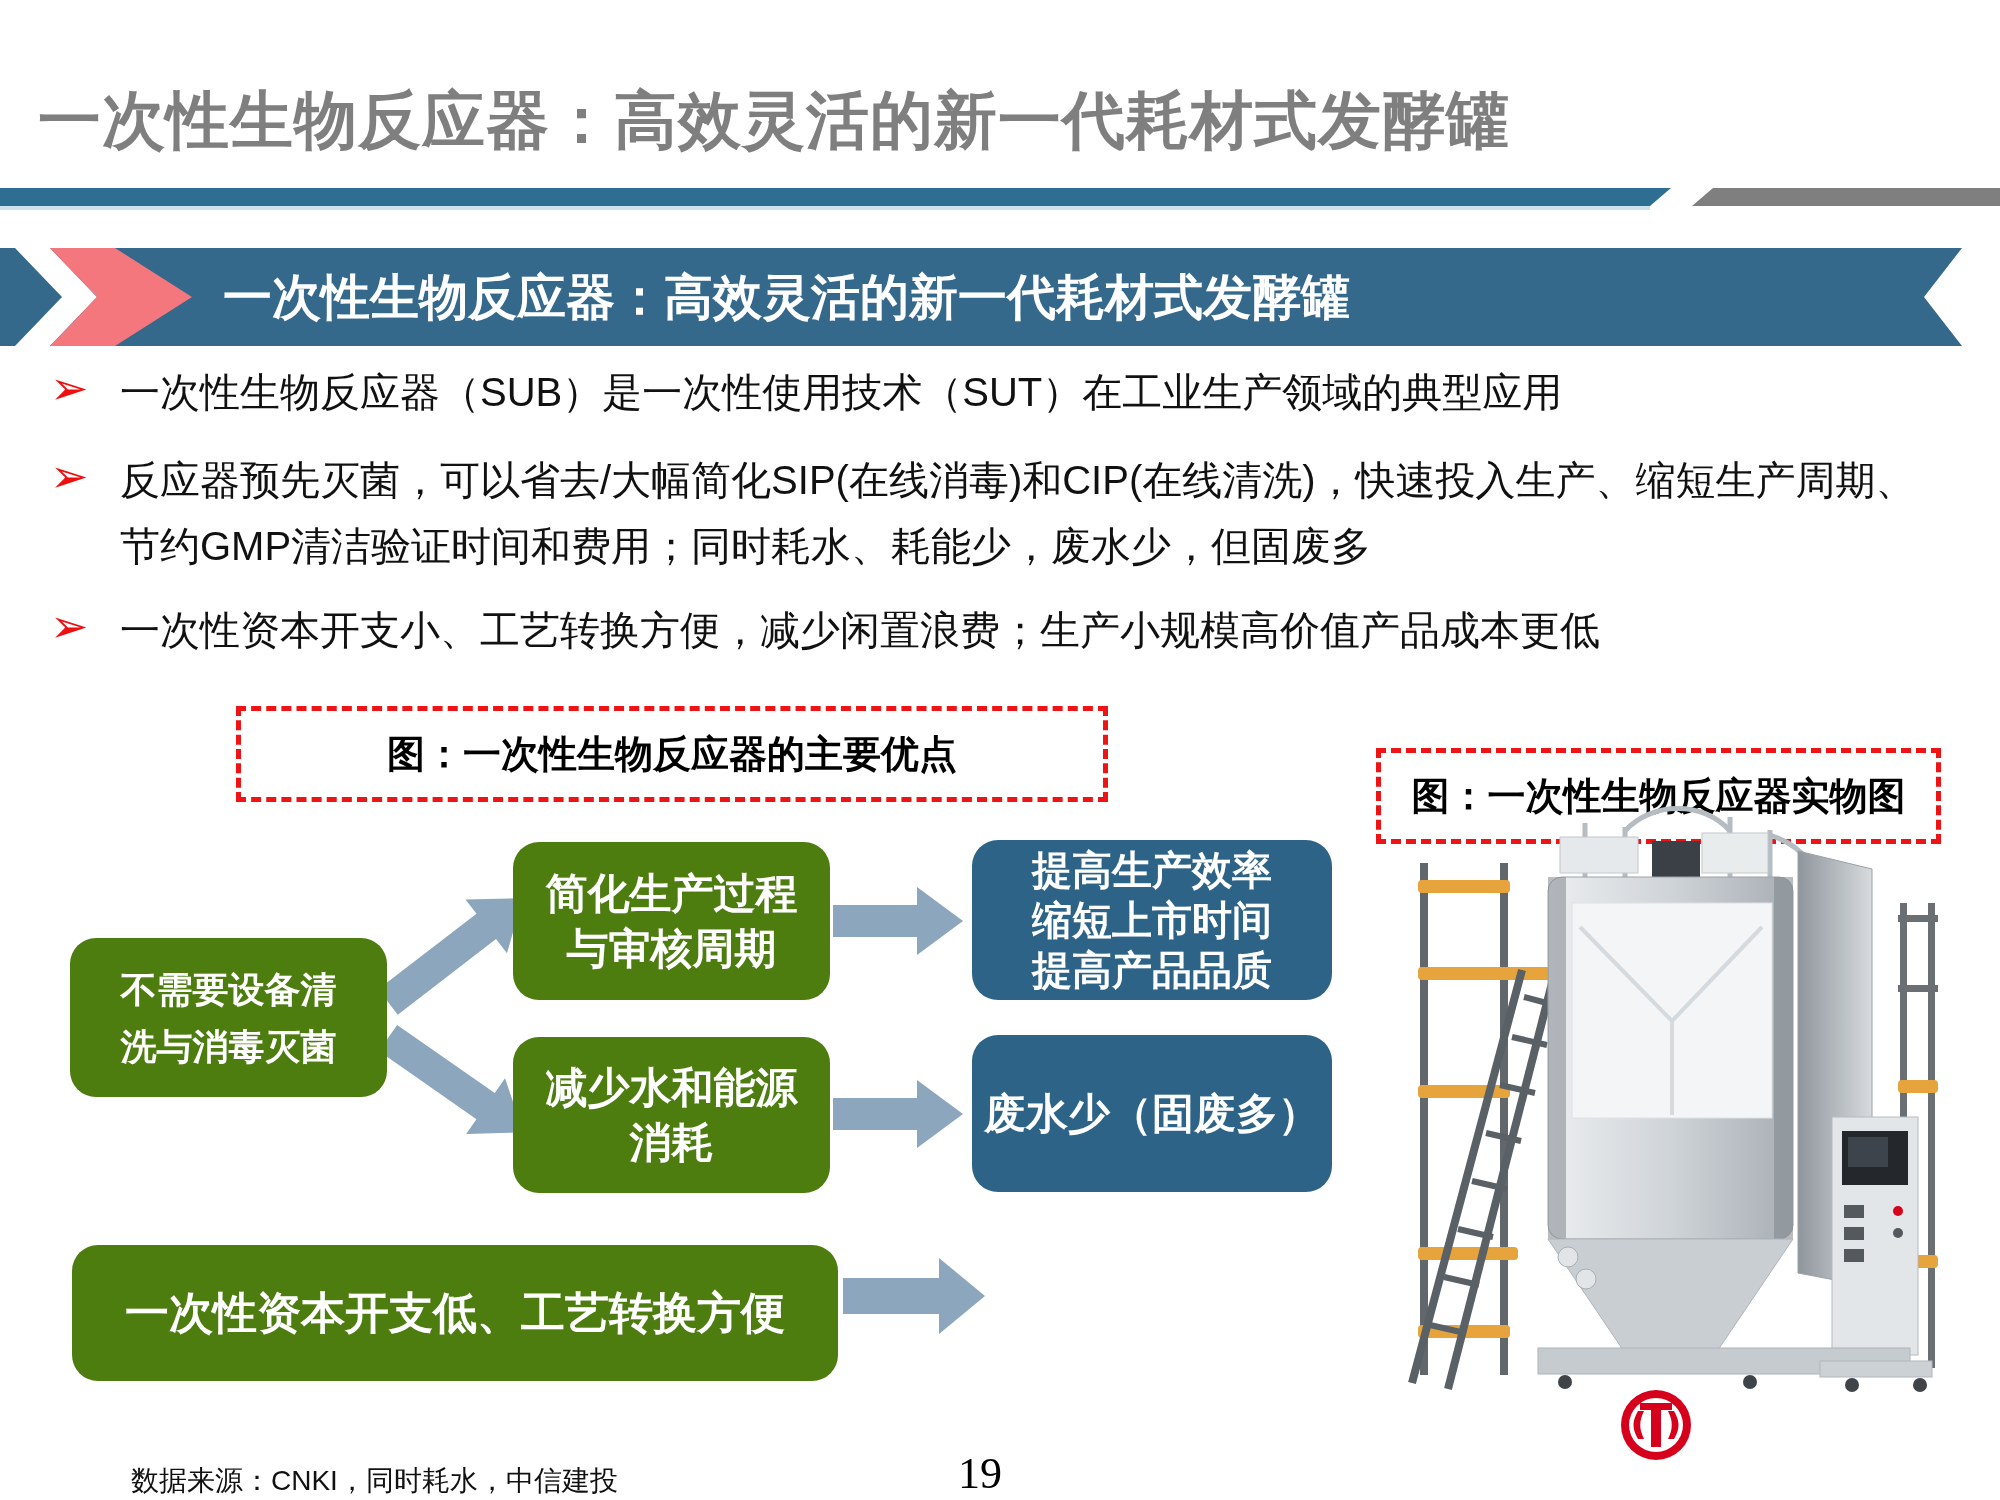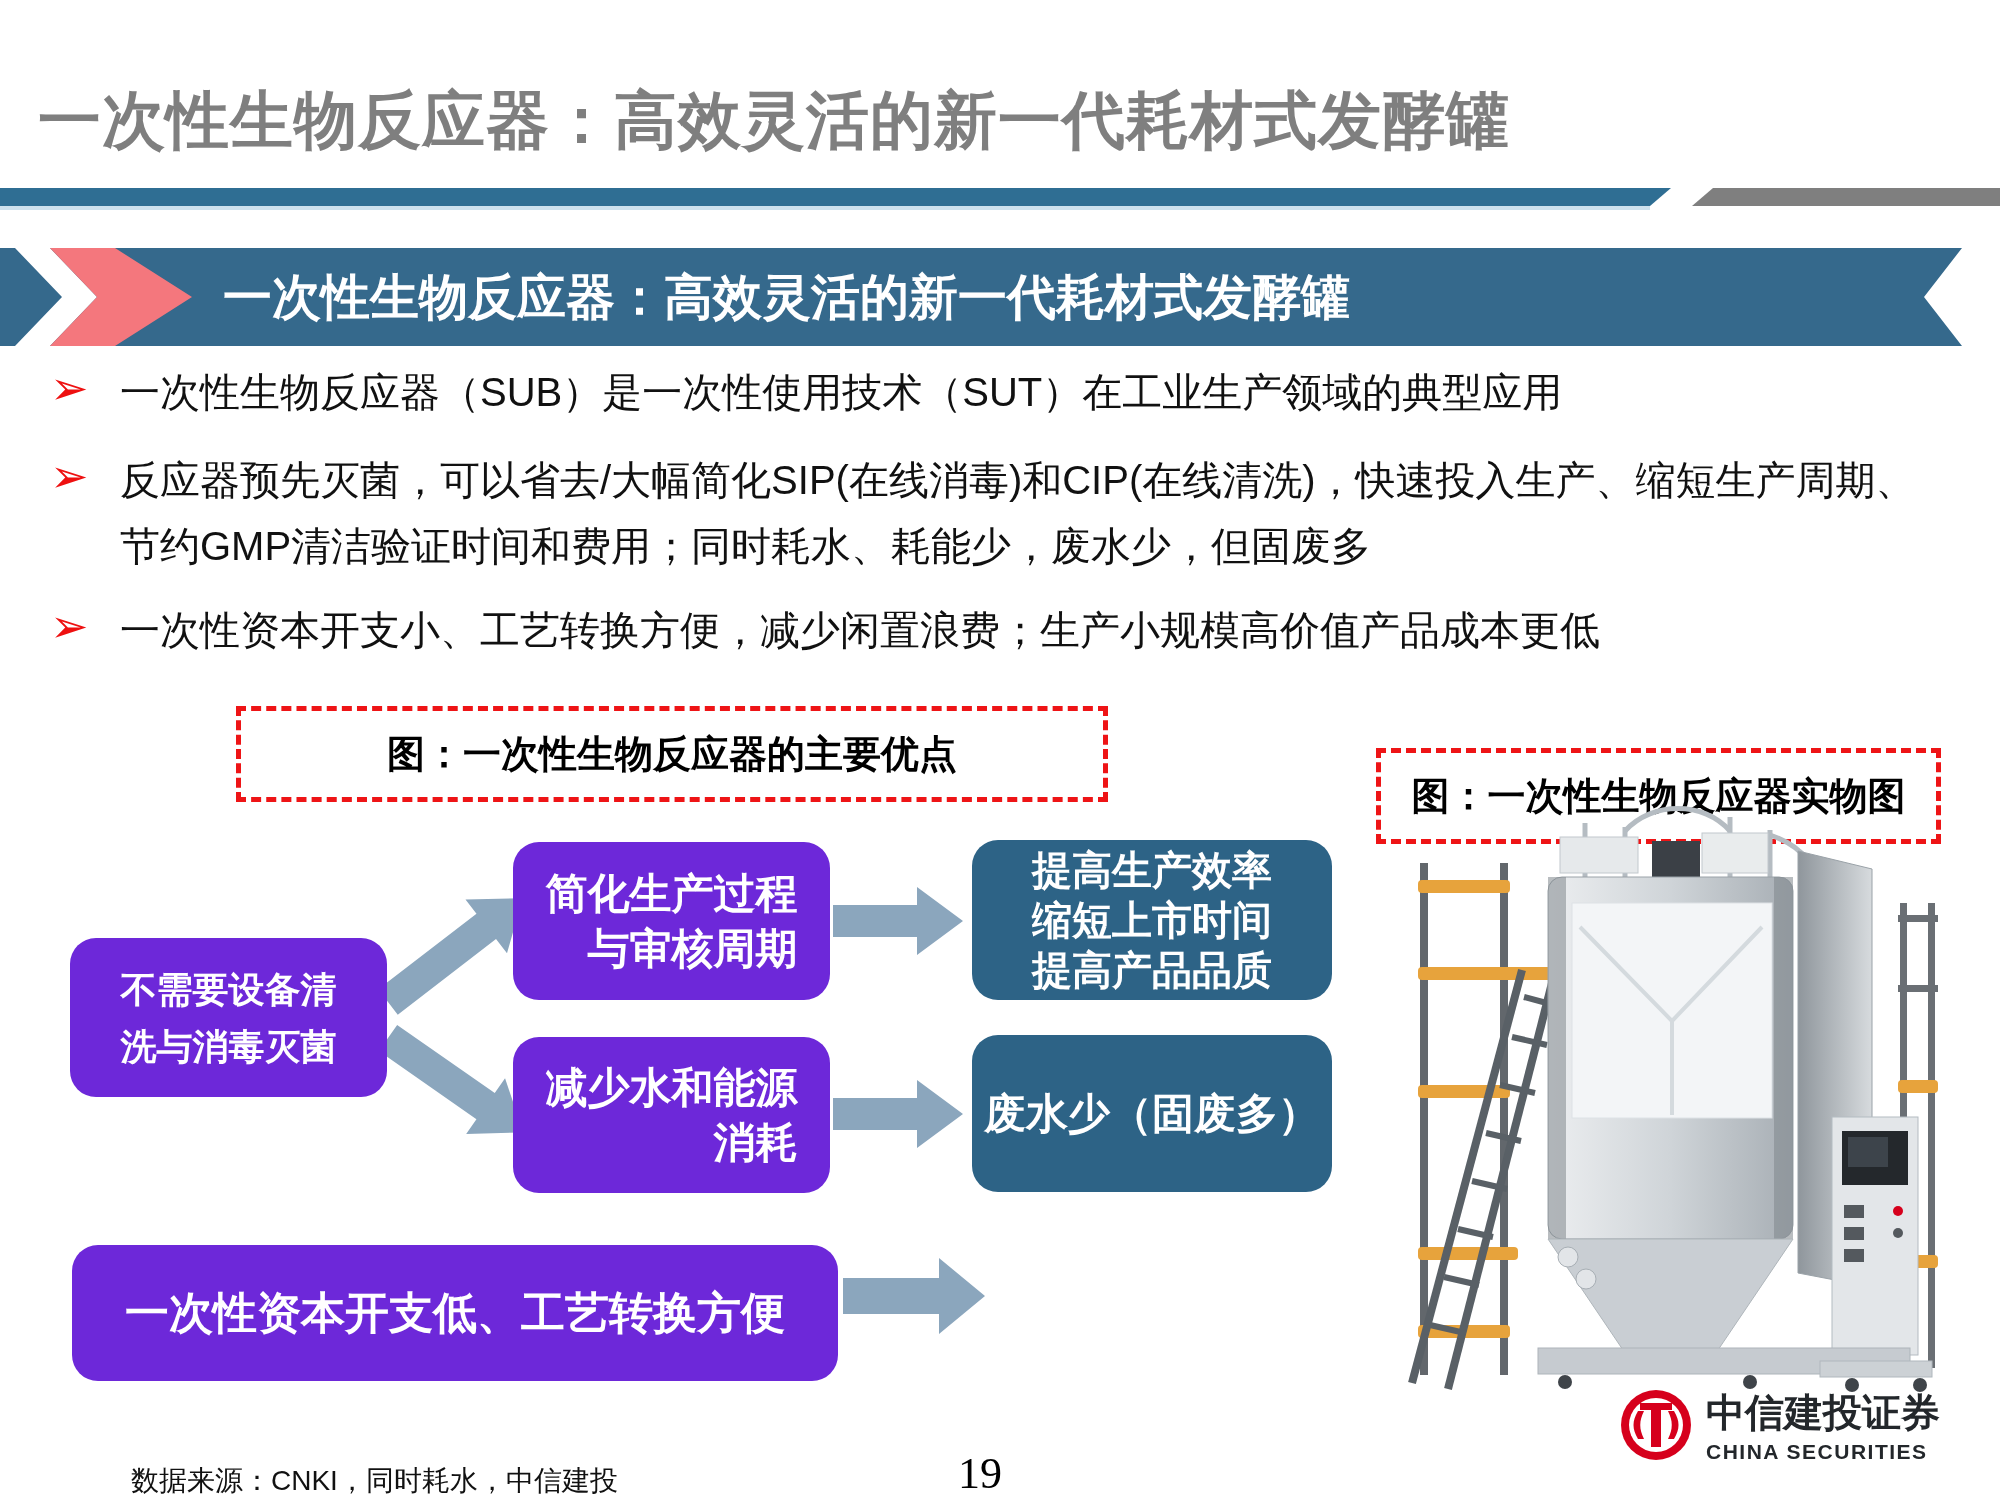--- a/index.html
+++ b/index.html
@@ -19,21 +19,21 @@
   .bullet .marker{position:absolute;left:50px;top:-4px;color:#ee1010;
                   font-size:46px;line-height:66px;}
   .bullet b{font-weight:400;}
 
   .fig-box{border:5px dashed #ee1416;box-sizing:border-box;
            display:flex;align-items:center;justify-content:center;
            font-size:38px;font-weight:800;color:#000;}
 
   .node{border-radius:26px;display:flex;align-items:center;justify-content:center;
         text-align:center;color:#fff;font-weight:800;white-space:pre-line;}
-  .node.pink{background:#6d28d9;text-align:right;}
+  .node.pink{background:#4d7c0f;}
   .node.blue{background:#2d6386;margin-left:7px;}
 
   .src-note{left:131px;top:1462px;font-size:28px;color:#111;}
   .page-num{left:930px;top:1448px;width:100px;text-align:center;font-size:44px;
             color:#000;font-family:"Liberation Serif","DejaVu Serif",serif;}
 
   .logo{left:1618px;top:1383px;width:330px;height:84px;display:flex;align-items:center;}
   .logo-text{margin-left:12px;}
   .logo-cn{font-size:39px;font-weight:800;color:#23272b;
            font-family:"Liberation Serif","DejaVu Serif",serif;white-space:nowrap;}
@@ -203,19 +203,15 @@
 
   <div class="abs logo">
     <svg width="76" height="76" viewBox="0 0 76 76">
       <circle cx="38" cy="38" r="35" fill="#d6001c"></circle>
       <circle cx="38" cy="38" r="27" fill="#ffffff"></circle>
       <rect x="33" y="16" width="10" height="44" fill="#d6001c"></rect>
       <path d="M20,24 C14,34 14,42 20,52 L26,52 C21,42 21,34 26,24 Z" fill="#d6001c"></path>
       <path d="M56,24 C62,34 62,42 56,52 L50,52 C55,42 55,34 50,24 Z" fill="#d6001c"></path>
       <rect x="22" y="16" width="32" height="7" fill="#d6001c"></rect>
     </svg>
-    <div class="logo-text">
-      <div class="logo-cn">中信建投证券</div>
-      <div class="logo-en">CHINA SECURITIES</div>
-    </div>
   </div>
 
 </div>
 
 </body></html>

